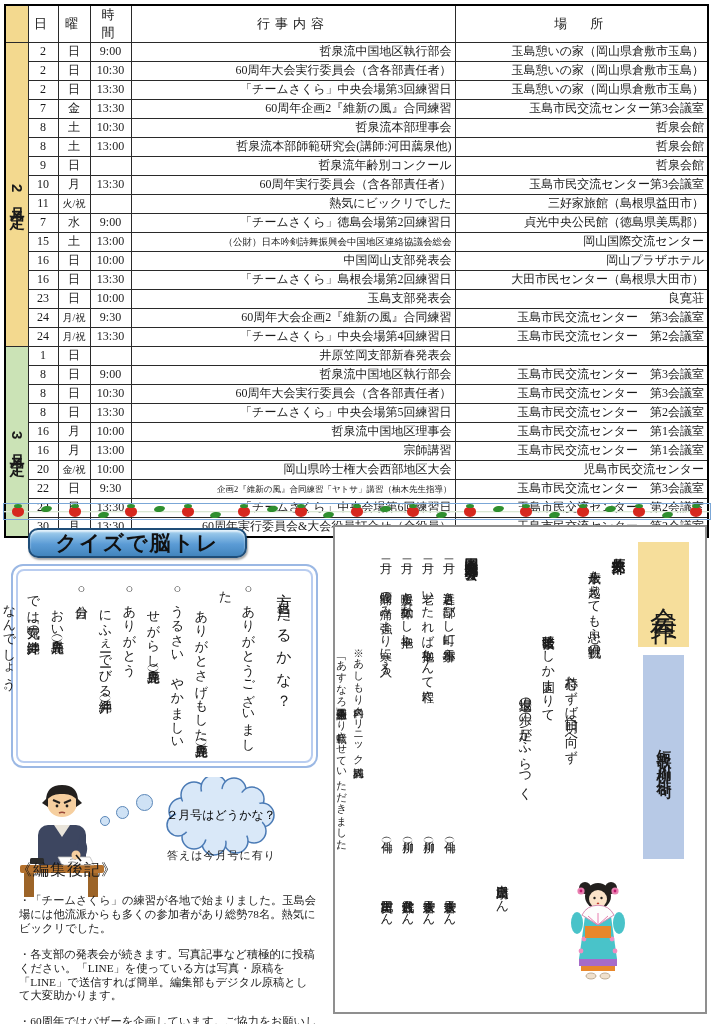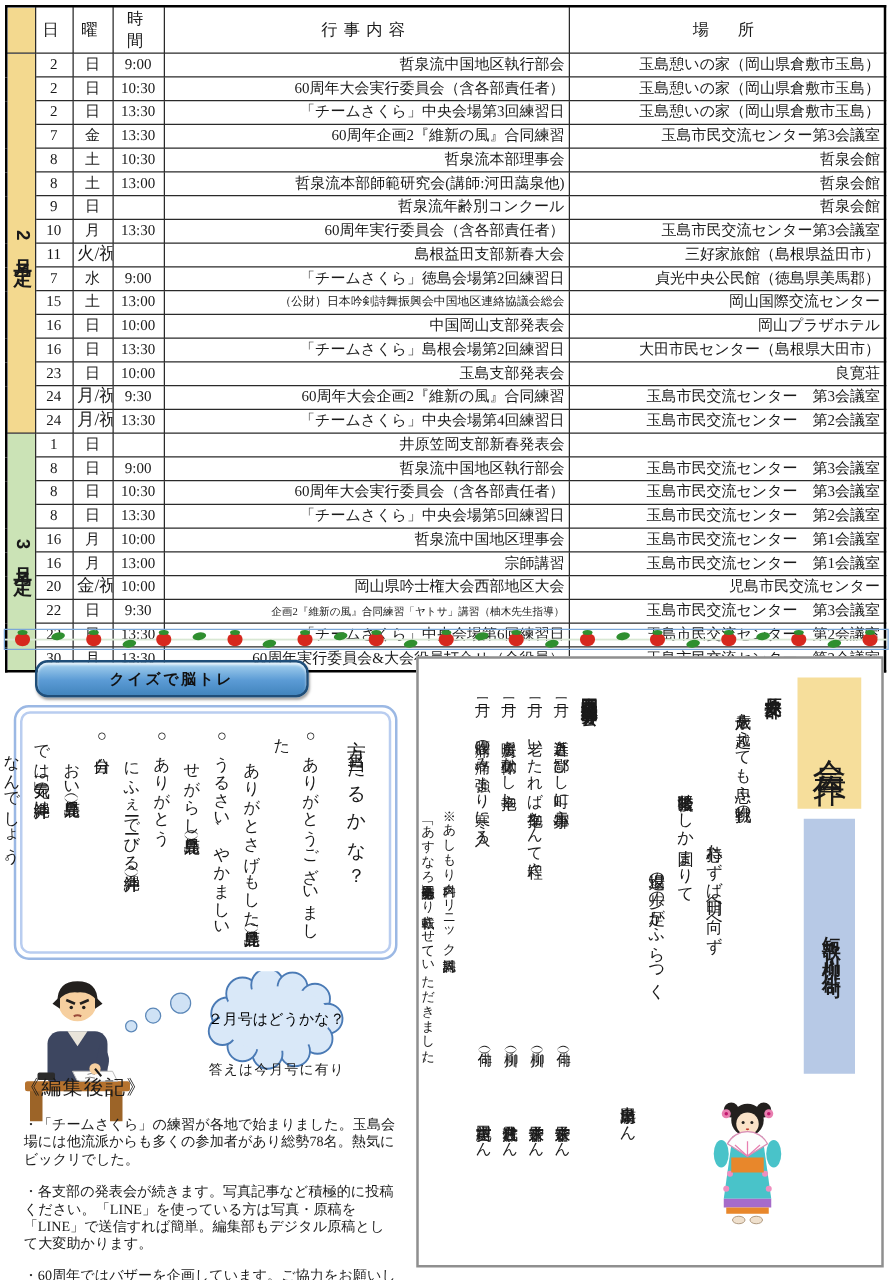--- a/index.html
+++ b/index.html
@@ -6,21 +6,21 @@
     font-family:"Liberation Serif","DejaVu Serif",serif;color:#1a1a1a;}
   .page{position:relative;width:712px;height:1024px;background:#fff;}
 
   
   .sched-wrap{position:absolute;left:4px;top:4px;}
   table.sched{border-collapse:collapse;table-layout:fixed;width:703px;border:2px solid #000;}
   table.sched th,table.sched td{border:1px solid #2a2a2a;padding:0 3px;overflow:hidden;}
   table.sched th{height:20px;font-size:13px;font-weight:normal;letter-spacing:5px;text-align:center;background:#fff;}
   table.sched td{height:18px;font-size:12px;line-height:1.15;white-space:nowrap;}
   td.c0,td.c1,td.c2{text-align:center;}
-  td.c1.hol{font-size:14px;letter-spacing:0;}
+  td.c1.hol{font-size:10px;letter-spacing:0;}
   td.c3,td.c4{text-align:right;}
   td.c3.s{font-size:9.5px;}
   td.c3.xs{font-size:8.5px;white-space:normal;line-height:1.05;}
   td.month{padding:0;}
   th.month-head{border-bottom:none;}
   td.month-cell{border-top:none;}
   .mlabel{display:block;margin:0 auto;writing-mode:vertical-rl;text-orientation:mixed;
     font-weight:bold;font-size:15px;letter-spacing:3px;font-family:"Liberation Sans","DejaVu Sans",sans-serif;}
 
   
@@ -31,21 +31,21 @@
   .berry::after{content:"";position:absolute;top:-3px;left:2px;width:8px;height:4px;background:#2f8f2f;border-radius:50%;}
   .leaf{width:11px;height:6px;background:#2f8f2f;border-radius:50%;transform:rotate(-10deg);}
   .leaf.up{margin-top:-6px;}
   .leaf.dn{margin-top:6px;}
 
   
   .quiz-btn{position:absolute;left:28px;top:528px;width:215px;height:26px;border:2px solid #1f4e79;border-radius:10px;
     background:linear-gradient(#a9d4f0 0%,#5b9bd5 55%,#4285bd 100%);
     box-shadow:1px 2px 2px rgba(0,0,0,.35), inset 0 2px 2px rgba(255,255,255,.7);
     display:flex;align-items:center;justify-content:center;
-    font-size:12px;font-weight:bold;letter-spacing:2px;color:#111;}
+    font-size:21px;font-weight:bold;letter-spacing:2px;color:#111;}
   .quiz-box{position:absolute;left:11px;top:564px;width:297px;height:194px;border:2px solid #9bb8e4;border-radius:12px;padding:3px;}
   .quiz-box-inner{width:100%;height:100%;box-sizing:border-box;border:2px solid #b9cdf0;border-radius:8px;
     writing-mode:vertical-rl;text-orientation:mixed;padding:10px 12px;}
   .qcol{line-height:23px;font-size:13px;margin:0 1px;}
   .qcol.qt{font-size:15px;letter-spacing:5px;margin-left:12px;margin-right:4px;}
 
   
   .writer{position:absolute;left:18px;top:773px;}
   .tdot{position:absolute;border-radius:50%;background:#cfe2f5;border:1.5px solid #5b87b8;}
   .tdot.d1{width:8px;height:8px;left:100px;top:816px;}
@@ -166,21 +166,21 @@
             <td class="c0">10</td>
             <td class="c1">月</td>
             <td class="c2">13:30</td>
             <td class="c3">60周年実行委員会（含各部責任者）</td>
             <td class="c4">玉島市民交流センター第3会議室</td>
           </tr>
           <tr>
             <td class="c0">11</td>
             <td class="c1 hol">火/祝</td>
             <td class="c2"></td>
-            <td class="c3">島根益田支部新春大会</td>
+            <td class="c3">熱気にビックリでした</td>
             <td class="c4">三好家旅館（島根県益田市）</td>
           </tr>
           <tr>
             <td class="c0">7</td>
             <td class="c1">水</td>
             <td class="c2">9:00</td>
             <td class="c3">「チームさくら」徳島会場第2回練習日</td>
             <td class="c4">貞光中央公民館（徳島県美馬郡）</td>
           </tr>
           <tr>

